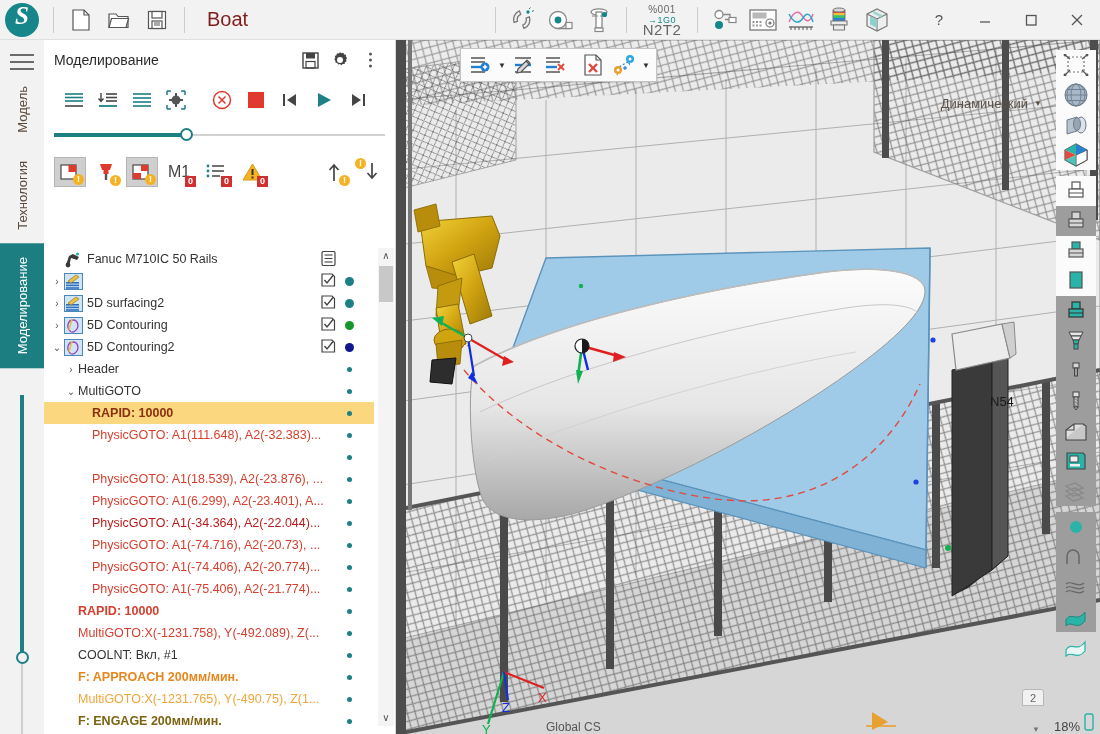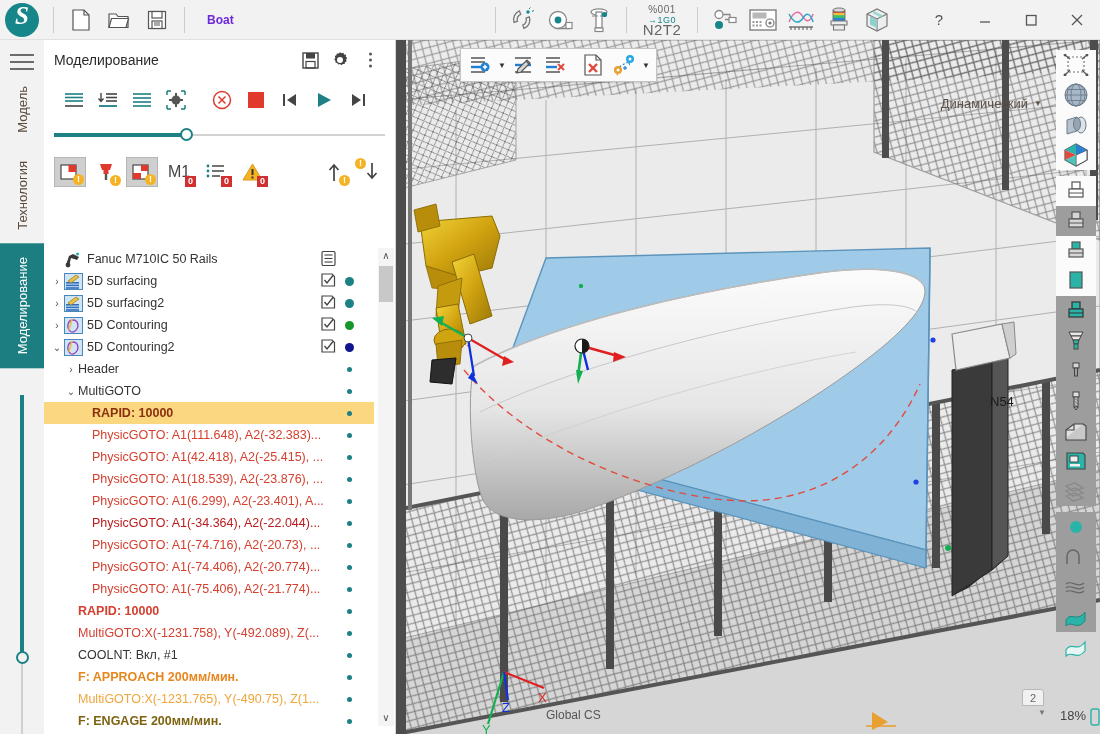--- a/index.html
+++ b/index.html
@@ -24,21 +24,21 @@
     content:"S"; position:absolute; left:0; top:-1px; width:34px;
     text-align:center; font-size:25px; font-weight:bold; color:#fff;
     font-family:"Liberation Serif", serif; font-style:italic;
   }
   .tbtn {
     width:38px; height:34px; display:flex; align-items:center; justify-content:center;
     flex:none; cursor:default;
   }
   .tbtn svg { display:block; }
   .vsep { width:1px; height:26px; background:#ccc; margin:0 8px; flex:none; }
-  #doctitle { font-size:12px; color:#6d28d9; padding:0 14px; font-weight:bold; }
+  #doctitle { font-size:20px; color:#7f1d1d; padding:0 14px; font-weight:normal; }
   .win-btn {
     width:46px; height:39px; display:flex; align-items:center; justify-content:center;
     color:#555; font-size:15px;
   }
   
   #rail {
     position:absolute; left:0; top:40px; width:44px; height:694px;
     background:#f2f2f2; display:flex; flex-direction:column; align-items:center;
   }
   #hamburger { margin-top:14px; width:24px; height:18px; }
@@ -121,21 +121,21 @@
   }
   #rtools {
     position:absolute; right:4px; top:10px; width:40px;
   }
   .rt { width:40px; height:30px; display:flex; align-items:center; justify-content:center; background:#fbfbfb; }
   .rt.on { background:#9d9d9d; }
   .rt.clear { background:transparent; }
   .rgroup { margin-bottom:6px; }
   #statusbar {
     position:absolute; left:0; right:0; bottom:0; height:26px;
-    display:flex; align-items:flex-start; justify-content:flex-end; gap:4px; padding-right:0;
+    display:flex; align-items:flex-end; justify-content:flex-end; gap:4px; padding-right:6px;
     font-size:12px; color:#444;
   }
   #statusbar .cs { color:#555; }
   #tabbadge {
     position:absolute; right:56px; bottom:28px; width:22px; height:17px;
     border:1px solid #b7b7b7; border-radius:3px 3px 0 0; background:#f1f1f1;
     font-size:11px; color:#666; text-align:center; line-height:16px;
   }
   #n54 { position:absolute; left:594px; top:354px; font-size:13px; color:#1a1a1a; }
 </style>
@@ -500,21 +500,20 @@
           <span class="twisty">›</span>
           <span class="ticon"><svg width="19" height="17" viewBox="0 0 19 17">
               <rect x="0.5" y="0.5" width="18" height="16" fill="#cfe4f5" stroke="#4a87bb"></rect>
               <g fill="#2f6fbf">
                 <rect x="2" y="9" width="13" height="1.6"></rect>
                 <rect x="2" y="11.6" width="13" height="1.6"></rect>
                 <rect x="2" y="14.2" width="13" height="1.6"></rect>
               </g>
               <path d="M4 8 L12 2 L15 4 L7 10 Z" fill="#e8c04a" stroke="#9a7a10" stroke-width=".7"></path>
             </svg></span>
-          <span class="lbl" style="color: rgb(51, 51, 51);">5D surfacing</span>
           <span class="chk"><svg width="15" height="15" viewBox="0 0 15 15">
               <path d="M1 2.5 L1 13 L13.5 13 L13.5 3.5 L11 1 L1 1 Z" fill="#fff" stroke="#444" stroke-width="1.2"></path>
               <path d="M3.5 7 L6 10 L12 2.5" fill="none" stroke="#444" stroke-width="1.4"></path>
             </svg></span>
           <span class="dot" style="background: rgb(28, 128, 132);"></span>
         </div>
         <div class="row" style="padding-left: 6px;">
           <span class="twisty">›</span>
           <span class="ticon"><svg width="19" height="17" viewBox="0 0 19 17">
               <rect x="0.5" y="0.5" width="18" height="16" fill="#cfe4f5" stroke="#4a87bb"></rect>
@@ -575,21 +574,20 @@
           <span class="lbl" style="color: rgb(138, 47, 16); font-weight: bold;">RAPID: 10000</span>
           <span class="sdot"></span>
         </div>
         <div class="row" style="padding-left: 34px;">
           <span class="twisty"></span>
           <span class="lbl" style="color: rgb(212, 63, 46);">PhysicGOTO: A1(111.648), A2(-32.383)...</span>
           <span class="sdot"></span>
         </div>
         <div class="row" style="padding-left: 34px;">
           <span class="twisty"></span>
-          <span class="lbl" style="color: rgb(212, 63, 46);">PhysicGOTO: A1(42.418), A2(-25.415), ...</span>
           <span class="sdot"></span>
         </div>
         <div class="row" style="padding-left: 34px;">
           <span class="twisty"></span>
           <span class="lbl" style="color: rgb(212, 63, 46);">PhysicGOTO: A1(18.539), A2(-23.876), ...</span>
           <span class="sdot"></span>
         </div>
         <div class="row" style="padding-left: 34px;">
           <span class="twisty"></span>
           <span class="lbl" style="color: rgb(212, 63, 46);">PhysicGOTO: A1(6.299), A2(-23.401), A...</span>

